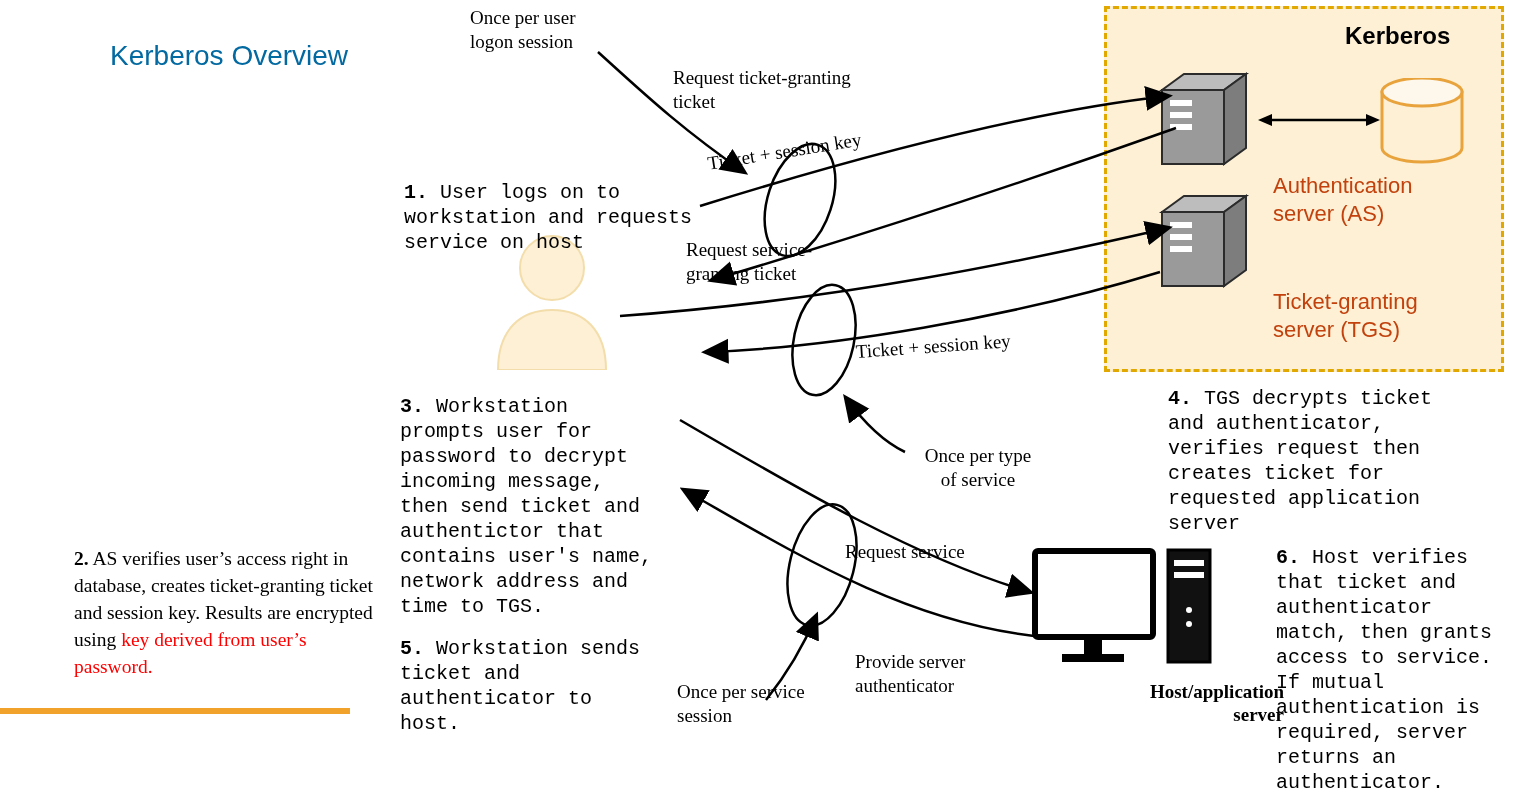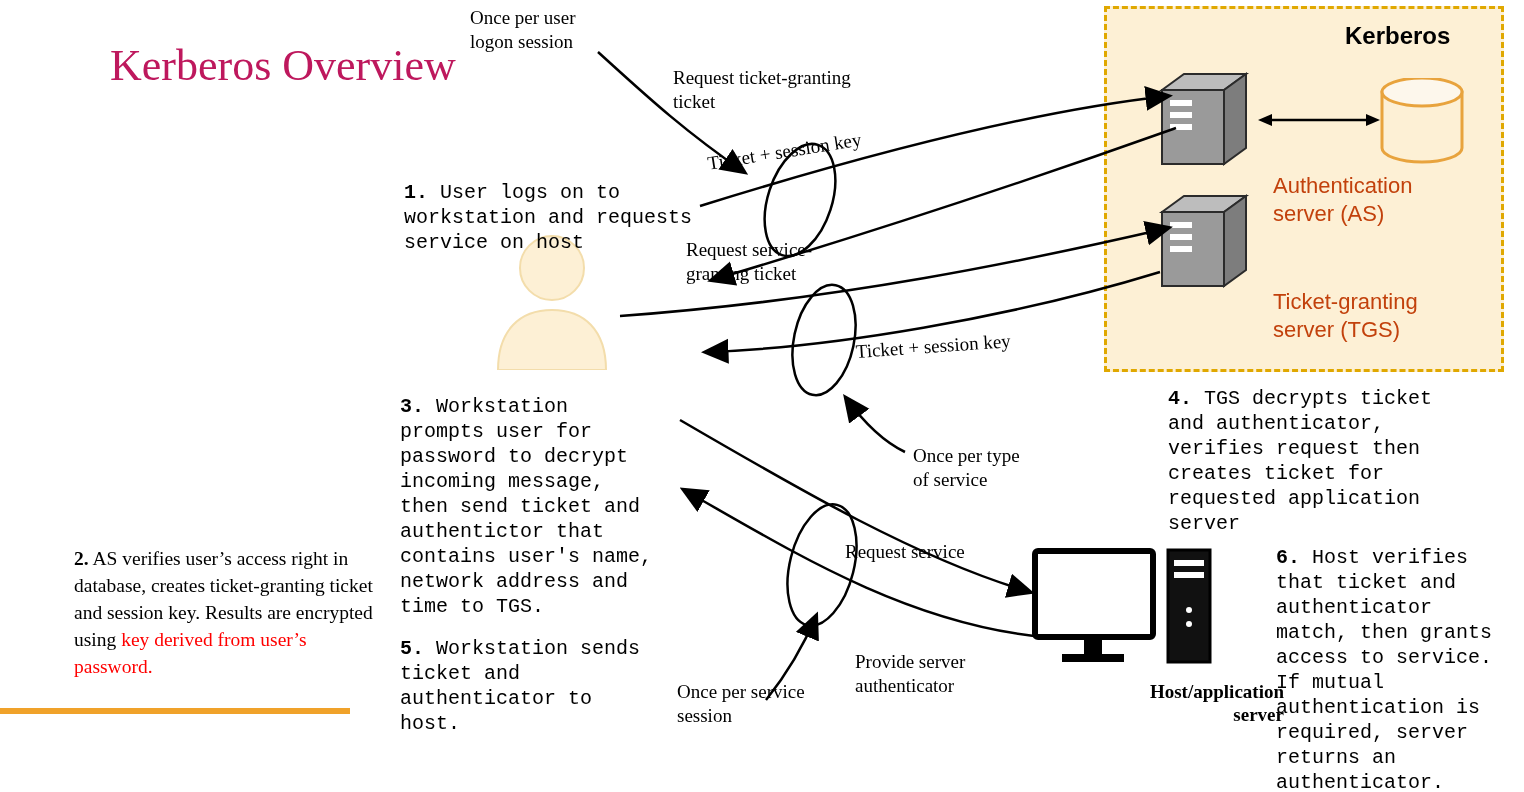--- a/index.html
+++ b/index.html
@@ -15,24 +15,24 @@
     overflow: hidden;
     font-family: "Liberation Sans", sans-serif;
     color: #000000;
   }
   .abs { position: absolute; }
 
   
   #title {
     left: 110px;
     top: 40px;
-    font-family: Liberation Serif, serif;
-    font-size: 44px;
+    font-family: Liberation Sans, sans-serif;
+    font-size: 28px;
     font-weight: 400;
-    color: #be185d;
+    color: #0369a1;
     letter-spacing: 0px;
     white-space: nowrap;
   }
 
   
   #kerberos-box {
     left: 1104px;
     top: 6px;
     width: 400px;
     height: 366px;
@@ -88,21 +88,21 @@
     left: 0px; top: 708px; width: 350px; height: 6px;
     background: #f0a22a;
   }
 
   
   #lbl-once-logon  { left: 470px; top: 6px;  width: 130px; }
   #lbl-req-tgt     { left: 673px; top: 66px; width: 210px; }
   #lbl-ticket1     { left: 706px; top: 152px; width: 200px; transform: rotate(-9deg); transform-origin: left top;}
   #lbl-req-sgt     { left: 686px; top: 238px; width: 180px; }
   #lbl-ticket2     { left: 855px; top: 340px; width: 200px; transform: rotate(-4deg); transform-origin: left top;}
-  #lbl-once-type   { left: 913px; top: 444px; width: 130px; }
+  #lbl-once-type   { left: 913px; top: 444px; width: 130px; text-align: center; }
   #lbl-req-service { left: 845px; top: 540px; width: 180px; }
   #lbl-provide     { left: 855px; top: 650px; width: 190px; }
   #lbl-once-session{ left: 677px; top: 680px; width: 140px; }
 
   #host-label {
     left: 1114px; top: 680px; width: 170px;
     text-align: right;
     font-family: "Liberation Serif", serif;
     font-weight: bold;
     font-size: 19px;

